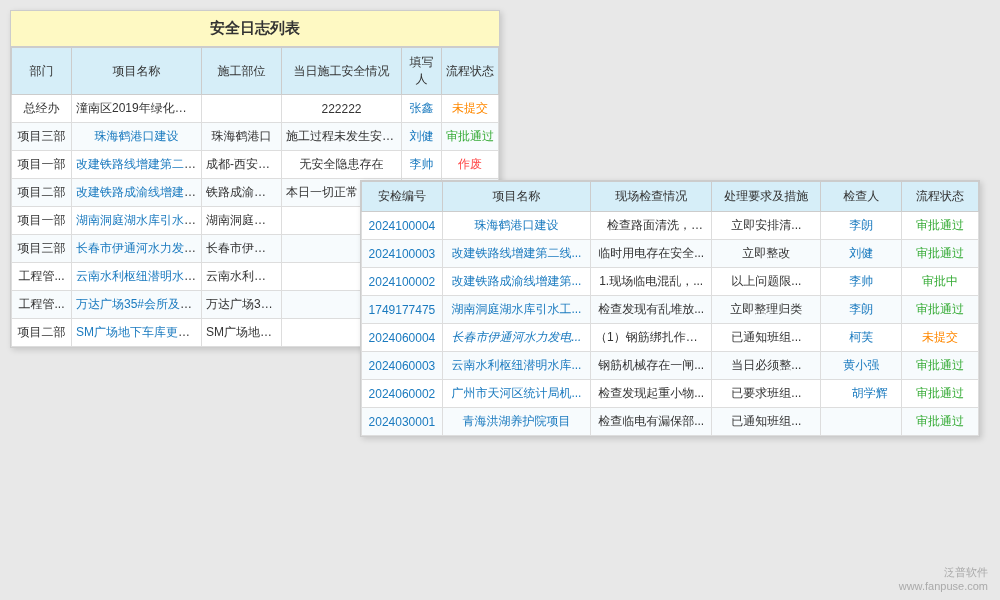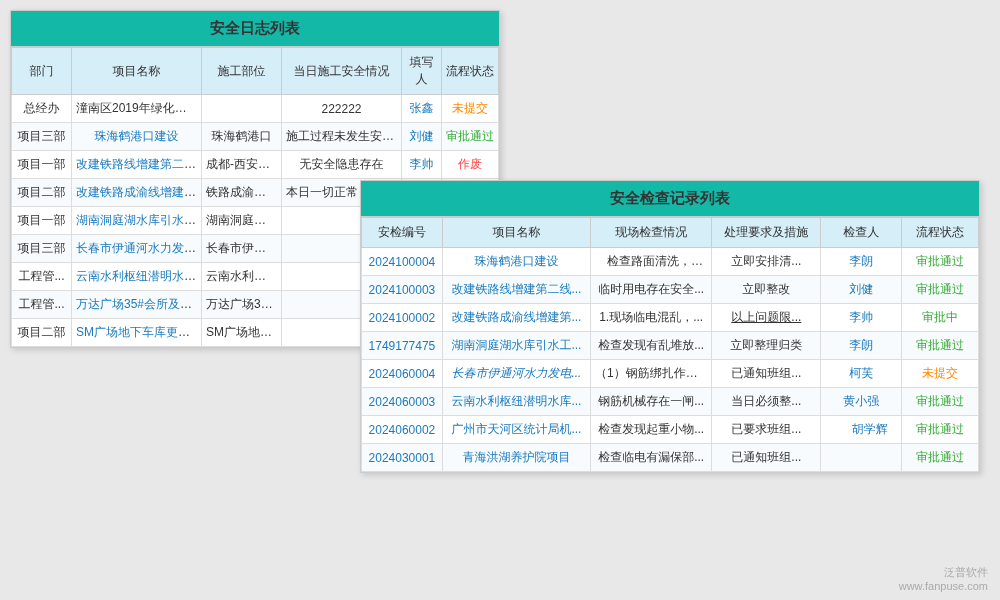--- a/index.html
+++ b/index.html
@@ -26,21 +26,21 @@
       position: absolute;
       top: 10px;
       left: 10px;
       width: 490px;
       background: white;
       border: 1px solid #ccc;
       box-shadow: 2px 2px 6px rgba(0,0,0,0.15);
     }
 
     .table-title {
-      background: #14b8a6;
+      background: #fef9c3;
       text-align: center;
       padding: 8px 0;
       font-size: 15px;
       font-weight: bold;
       color: #333;
       border-bottom: 1px solid #ccc;
     }
 
     table {
       width: 100%;
@@ -206,21 +206,20 @@
             <td style="white-space: nowrap; overflow: hidden; text-overflow: ellipsis; max-width: 80px;">SM广场地下车库</td>
             <td style="white-space: nowrap; overflow: hidden; text-overflow: ellipsis; max-width: 120px;"></td>
             <td style="white-space: nowrap; overflow: hidden; text-overflow: ellipsis; max-width: 80px;"></td>
             <td style="white-space: nowrap; overflow: hidden; text-overflow: ellipsis; max-width: 80px;"></td>
           </tr>
         </tbody>
     </table>
   </div>
 
   <div class="right-table-container">
-    <div class="table-title">安全检查记录列表</div>
     <table>
       <thead>
         <tr>
           <th>安检编号</th>
           <th>项目名称</th>
           <th>现场检查情况</th>
           <th style="max-width:80px; white-space:normal; line-height:1.3">处理要求及措施</th>
           <th>检查人</th>
           <th>流程状态</th>
         </tr>
@@ -239,21 +238,21 @@
             <td style="white-space: nowrap; overflow: hidden; text-overflow: ellipsis; max-width: 110px;"><span class="link-blue">改建铁路线增建第二线...</span></td>
             <td style="white-space: nowrap; overflow: hidden; text-overflow: ellipsis; max-width: 90px;">临时用电存在安全...</td>
             <td style="white-space: nowrap; overflow: hidden; text-overflow: ellipsis; max-width: 90px;">立即整改</td>
             <td style="white-space: nowrap; overflow: hidden; text-overflow: ellipsis; max-width: 60px;"><span class="link-blue">刘健</span></td>
             <td class="status-approved" style="white-space: nowrap; overflow: hidden; text-overflow: ellipsis; max-width: 60px;">审批通过</td>
           </tr>
           <tr>
             <td style="white-space: nowrap; overflow: hidden; text-overflow: ellipsis; max-width: 60px;"><span class="link-blue">2024100002</span></td>
             <td style="white-space: nowrap; overflow: hidden; text-overflow: ellipsis; max-width: 110px;"><span class="link-blue">改建铁路成渝线增建第...</span></td>
             <td style="white-space: nowrap; overflow: hidden; text-overflow: ellipsis; max-width: 90px;">1.现场临电混乱，...</td>
-            <td style="white-space: nowrap; overflow: hidden; text-overflow: ellipsis; max-width: 90px; text-decoration: underline;">以上问题限...</td>
+            <td style="white-space: nowrap; overflow: hidden; text-overflow: ellipsis; max-width: 90px;">以上问题限...</td>
             <td style="white-space: nowrap; overflow: hidden; text-overflow: ellipsis; max-width: 60px;"><span class="link-blue">李帅</span></td>
             <td class="status-approved" style="white-space: nowrap; overflow: hidden; text-overflow: ellipsis; max-width: 60px;">审批中</td>
           </tr>
           <tr>
             <td style="white-space: nowrap; overflow: hidden; text-overflow: ellipsis; max-width: 60px;"><span class="link-blue">1749177475</span></td>
             <td style="white-space: nowrap; overflow: hidden; text-overflow: ellipsis; max-width: 110px;"><span class="link-blue">湖南洞庭湖水库引水工...</span></td>
             <td style="white-space: nowrap; overflow: hidden; text-overflow: ellipsis; max-width: 90px;">检查发现有乱堆放...</td>
             <td style="white-space: nowrap; overflow: hidden; text-overflow: ellipsis; max-width: 90px;">立即整理归类</td>
             <td style="white-space: nowrap; overflow: hidden; text-overflow: ellipsis; max-width: 60px;"><span class="link-blue">李朗</span></td>
             <td class="status-approved" style="white-space: nowrap; overflow: hidden; text-overflow: ellipsis; max-width: 60px;">审批通过</td>

